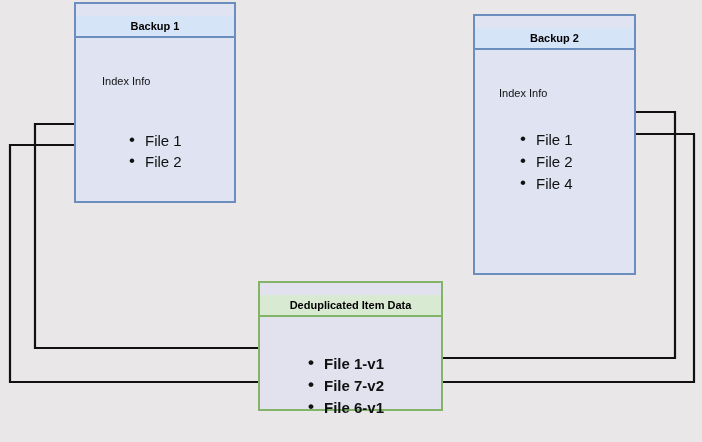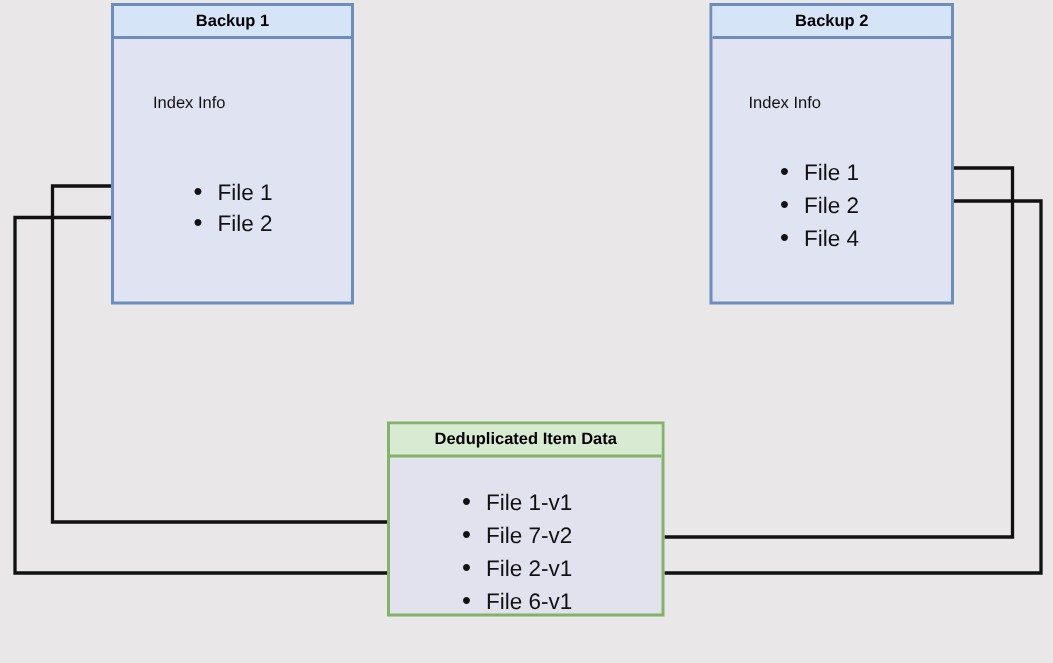--- a/index.html
+++ b/index.html
@@ -34,20 +34,21 @@
   .node-header {
     box-sizing: border-box;
     height: 22px;
     line-height: 20px;
     text-align: center;
     font-size: 11px;
     font-weight: bold;
     color: #000;
     background: #d6e4f7;
     border-bottom: 2px solid #6c8ebf;
+    margin-top: 12px;
   }
   .node.green .node-header {
     background: #d8ead2;
     border-bottom: 2px solid #82b366;
   }
   .node-body {
     position: relative;
     height: calc(100% - 22px);
   }
   .index-label {
@@ -118,37 +119,36 @@
     <div class="node-header">Backup 1</div>
     <div class="node-body">
       <div class="index-label" style="left:26px; top:37px;">Index Info</div>
       <ul class="file-list" style="left:53px; top:92px;">
         <li>File 1</li>
         <li>File 2</li>
       </ul>
     </div>
   </div>
 
-  <div class="node" style="left:473px; top:2px; width:163px; height:201px;">
+  <div class="node" style="left:473px; top:14px; width:163px; height:261px;">
     <div class="node-header">Backup 2</div>
     <div class="node-body">
       <div class="index-label" style="left:24px; top:37px;">Index Info</div>
       <ul class="file-list wide" style="left:45px; top:79px;">
         <li>File 1</li>
         <li>File 2</li>
         <li>File 4</li>
       </ul>
     </div>
   </div>
 
   <div class="node green" style="left:258px; top:281px; width:185px; height:130px;">
     <div class="node-header">Deduplicated Item Data</div>
     <div class="node-body">
-      <ul class="file-list wide" style="left:48px; top:20px;">
+      <ul class="file-list wide" style="left:48px; top:36px;font-weight:bold;">
         <li>File 1-v1</li>
         <li>File 7-v2</li>
-        <li>File 2-v1</li>
         <li>File 6-v1</li>
       </ul>
     </div>
   </div>
 
 </div>
 
 </body></html>

